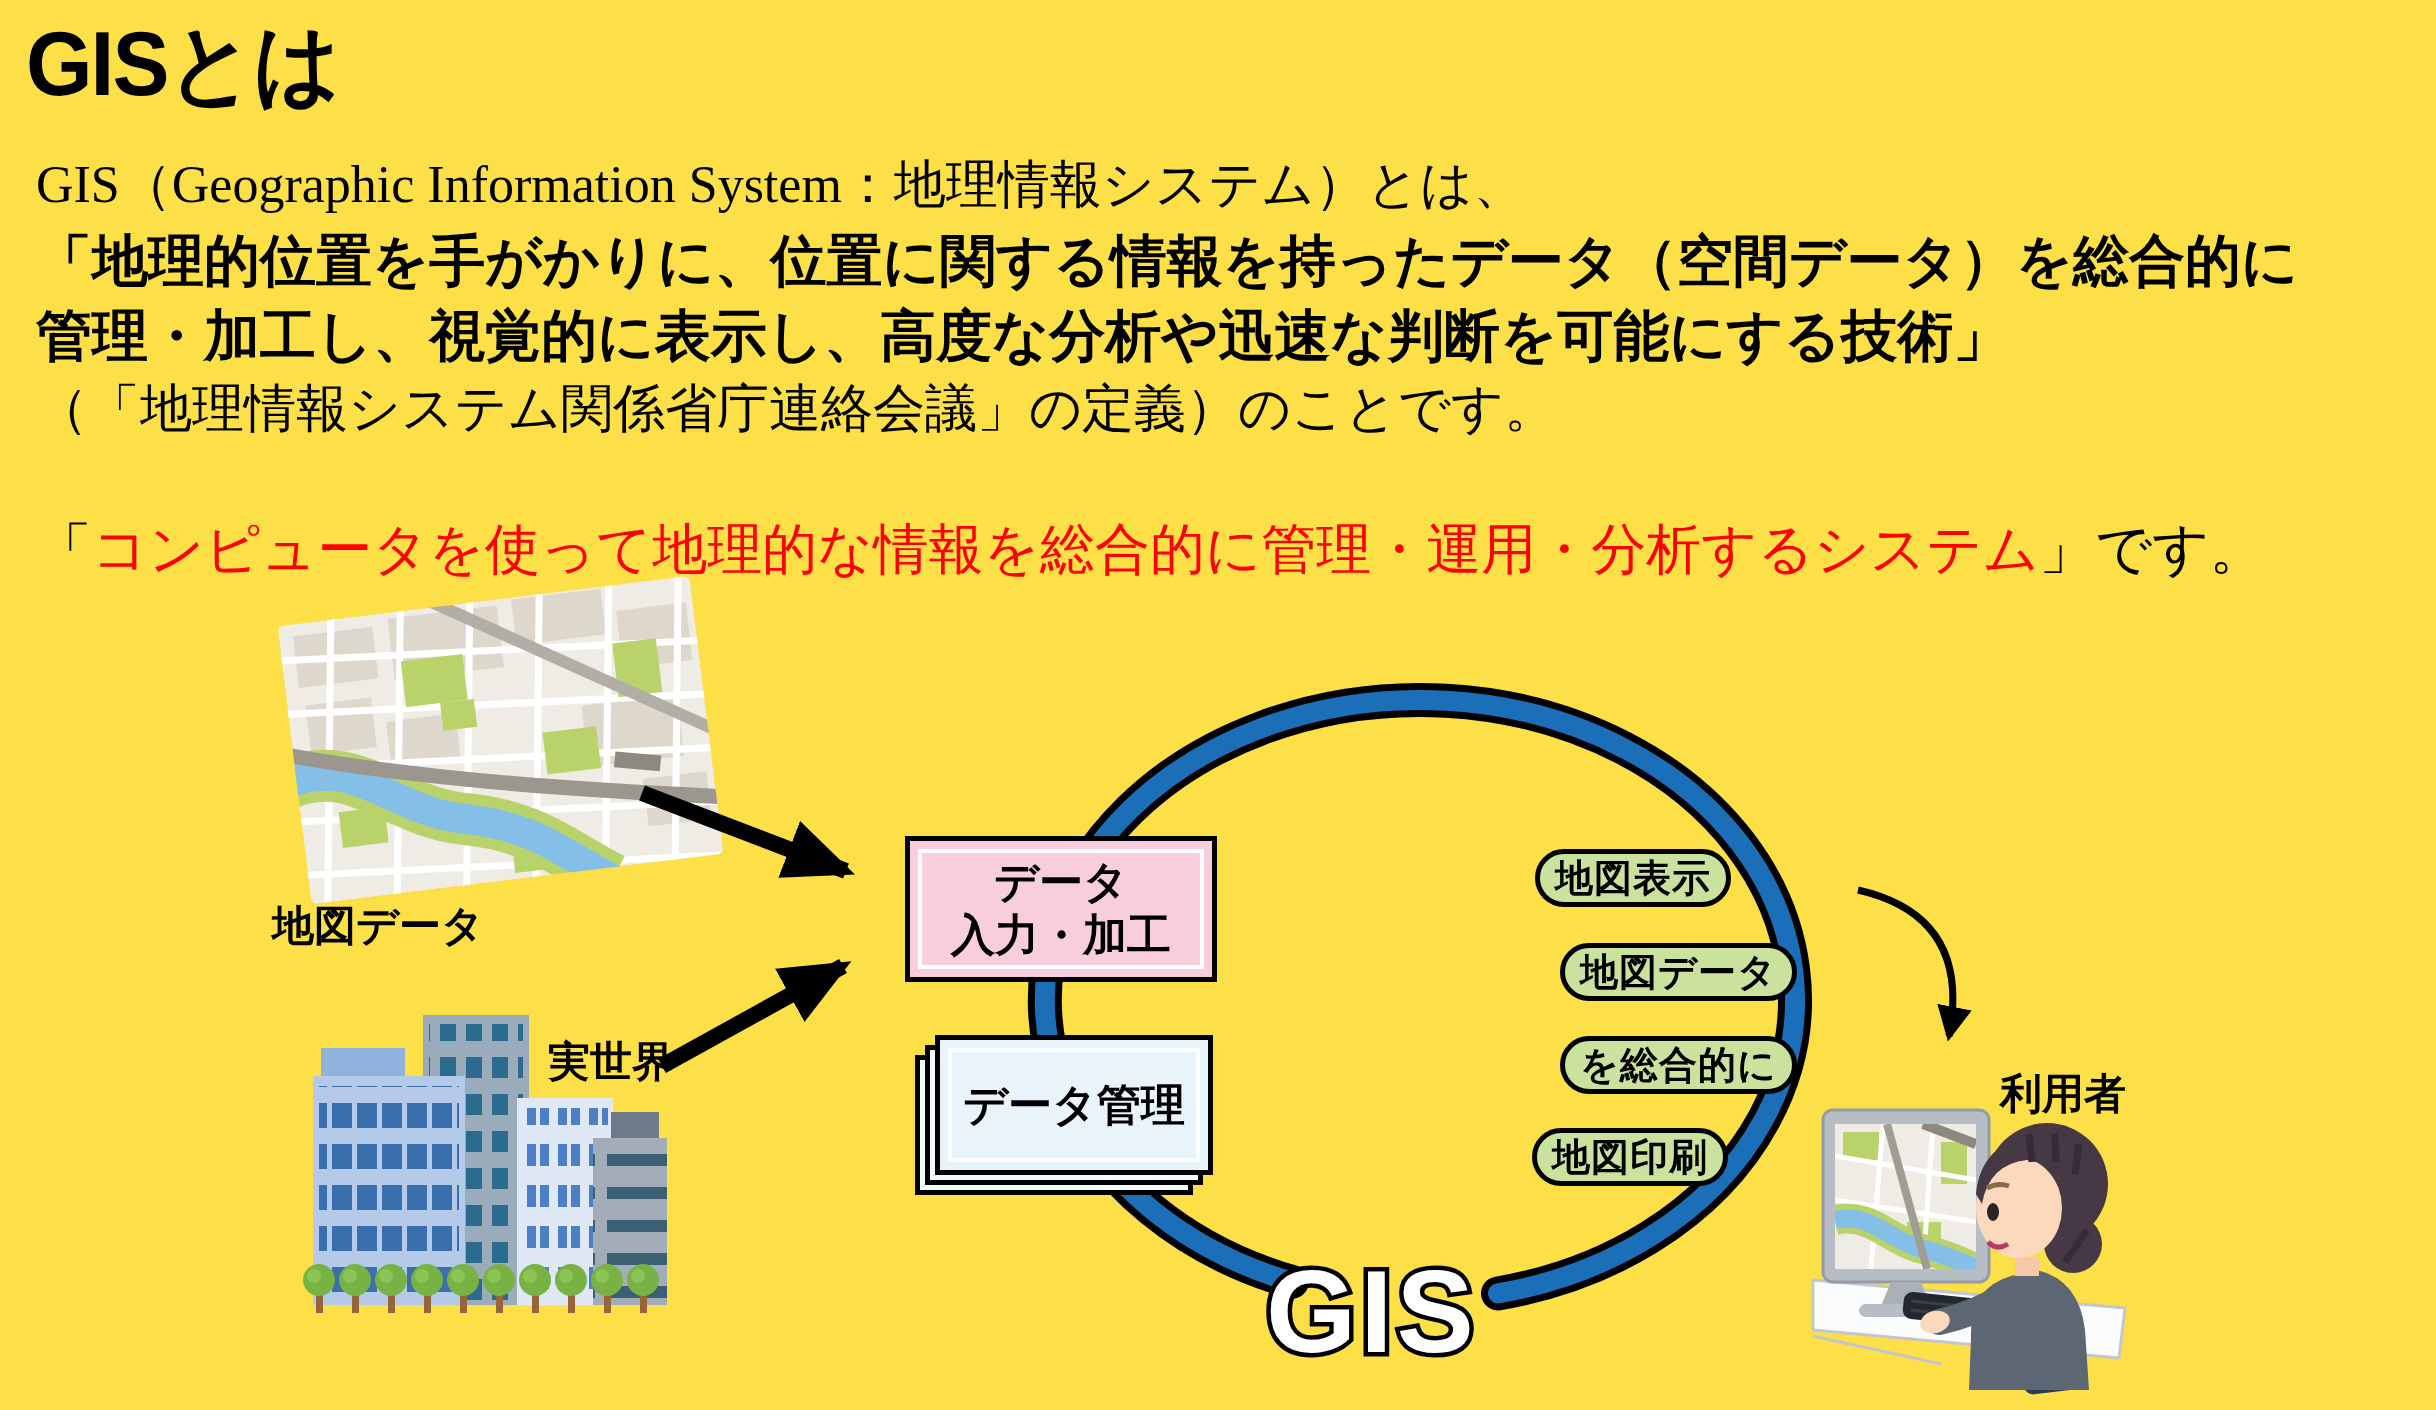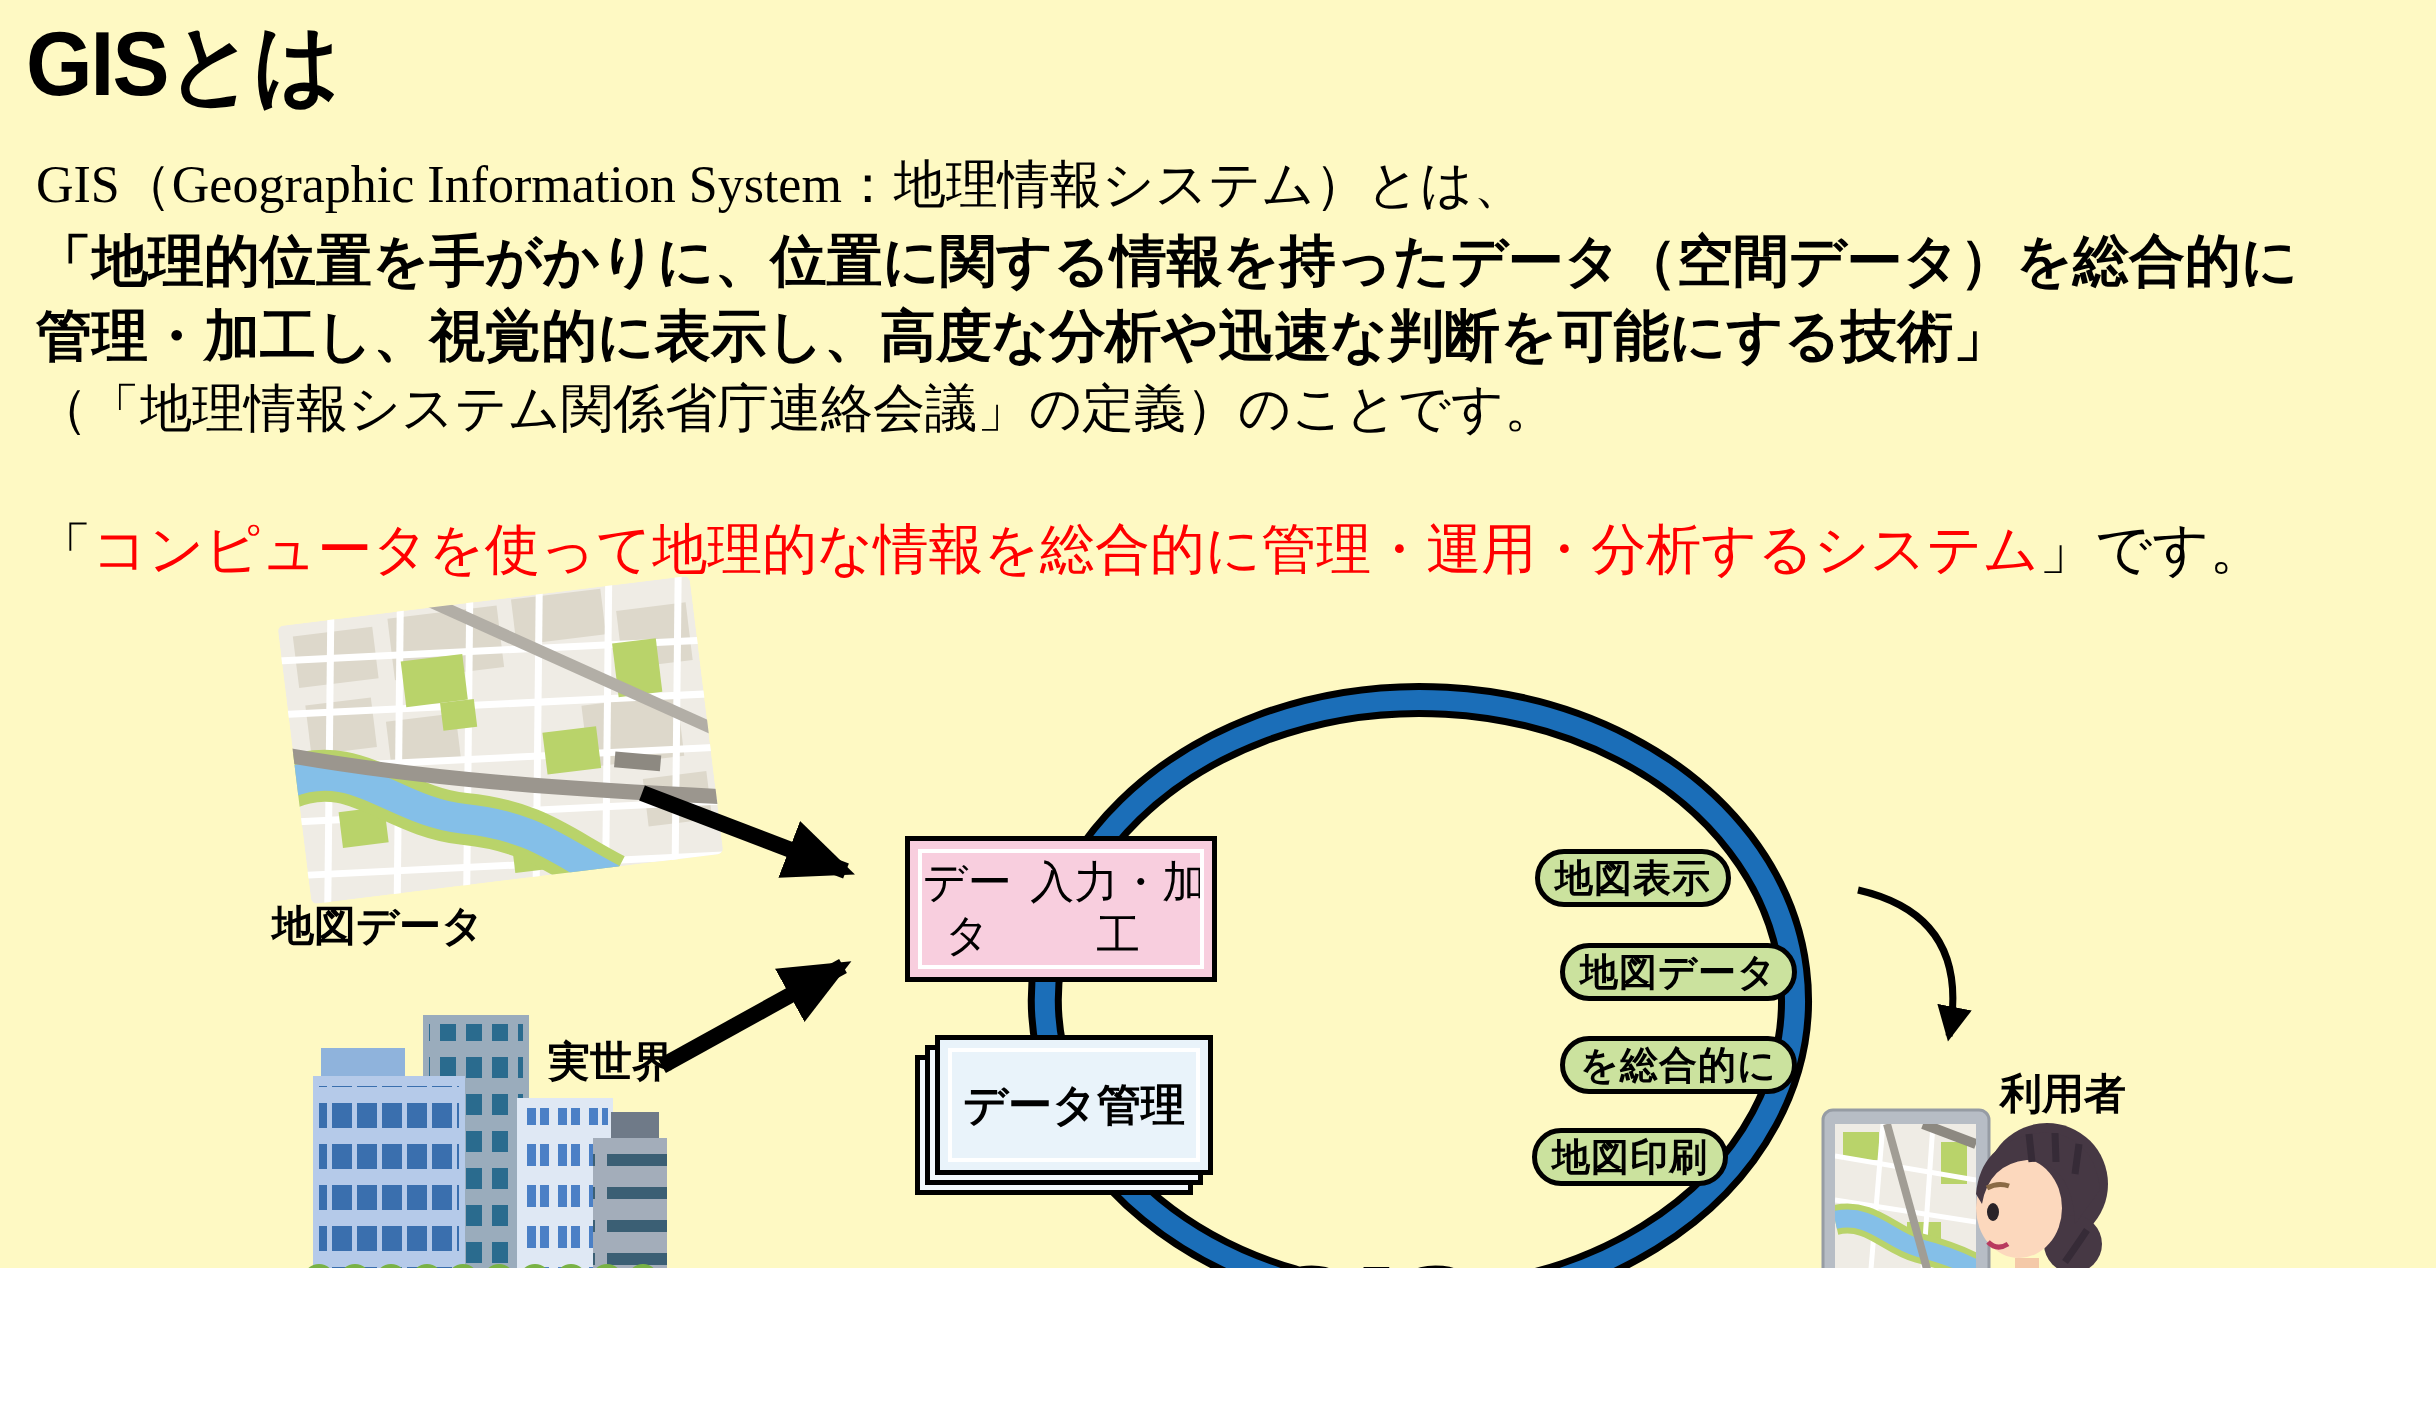--- a/index.html
+++ b/index.html
@@ -1,33 +1,33 @@
 <!DOCTYPE html>
 <html><head>
 <meta charset="utf-8">
 <style>
   html,body{margin:0;padding:0;background:#fff}
-  .slide{position:relative;width:2436px;height:1268px;background:#fef9c3;overflow:hidden;
+  .slide{position:relative;width:2436px;height:1410px;background:#fde047;overflow:hidden;
          font-family:"Liberation Sans","DejaVu Sans",sans-serif;color:#000}
   .title{position:absolute;left:26px;top:4px;margin:0;font-size:90px;font-weight:800;
          letter-spacing:-2px;transform:scaleX(.95);transform-origin:left top;white-space:nowrap}
   .ln{position:absolute;left:36px;white-space:nowrap}
   .serif{font-family:"Liberation Serif","DejaVu Serif",serif;font-size:52px;font-weight:500}
   .gothic{font-family:"Liberation Sans","DejaVu Sans",sans-serif;font-weight:700;font-size:56px}
   .l1{top:150px}.l2{top:224px}.l3{top:299px}.l4{top:374px}.l5{top:448px;left:54px}.l6{top:512px}
   .l6 .serif-inline{font-family:"Liberation Serif","DejaVu Serif",serif;font-size:56px;font-weight:500}
   .red{color:#ff0000;font-weight:400;font-size:55px}
   .diagram-svg{position:absolute;left:0;top:0;width:2436px;height:1410px}
   .caption{position:absolute;font-weight:700;font-size:42px;white-space:nowrap}
   .cap-map{left:272px;top:898px}
   .cap-real{left:548px;top:1034px}
   .cap-user{left:2000px;top:1066px}
   .input-box{position:absolute;left:905px;top:836px;width:312px;height:146px;box-sizing:border-box;
-             background:#f8cede;border:5px solid #000;display:flex;flex-direction:row;
-             align-items:center;justify-content:center;font-weight:400;font-size:44px;
+             background:#f8cede;border:5px solid #000;display:flex;flex-direction:column;
+             align-items:center;justify-content:center;font-weight:700;font-size:44px;
              line-height:1.2;text-align:center}
   .inner-frame{position:absolute;inset:8px;border:4px solid #fff;pointer-events:none}
   .manage-stack{position:absolute;left:915px;top:1035px;width:300px;height:170px}
   .sheet{position:absolute;width:278px;height:140px;box-sizing:border-box;background:#f2f8fc;border:5px solid #000}
   .s3{left:0;top:20px}.s2{left:10px;top:10px}
   .s1{left:20px;top:0;background:#e9f3fa;display:flex;align-items:center;justify-content:center;
       font-weight:700;font-size:44px}
   .pill{position:absolute;height:58px;box-sizing:border-box;display:flex;align-items:center;
         justify-content:center;padding:8px 15px;background:#cbe29e;border:5px solid #000;
         border-radius:999px;font-weight:700;font-size:38px;letter-spacing:1px;white-space:nowrap}

